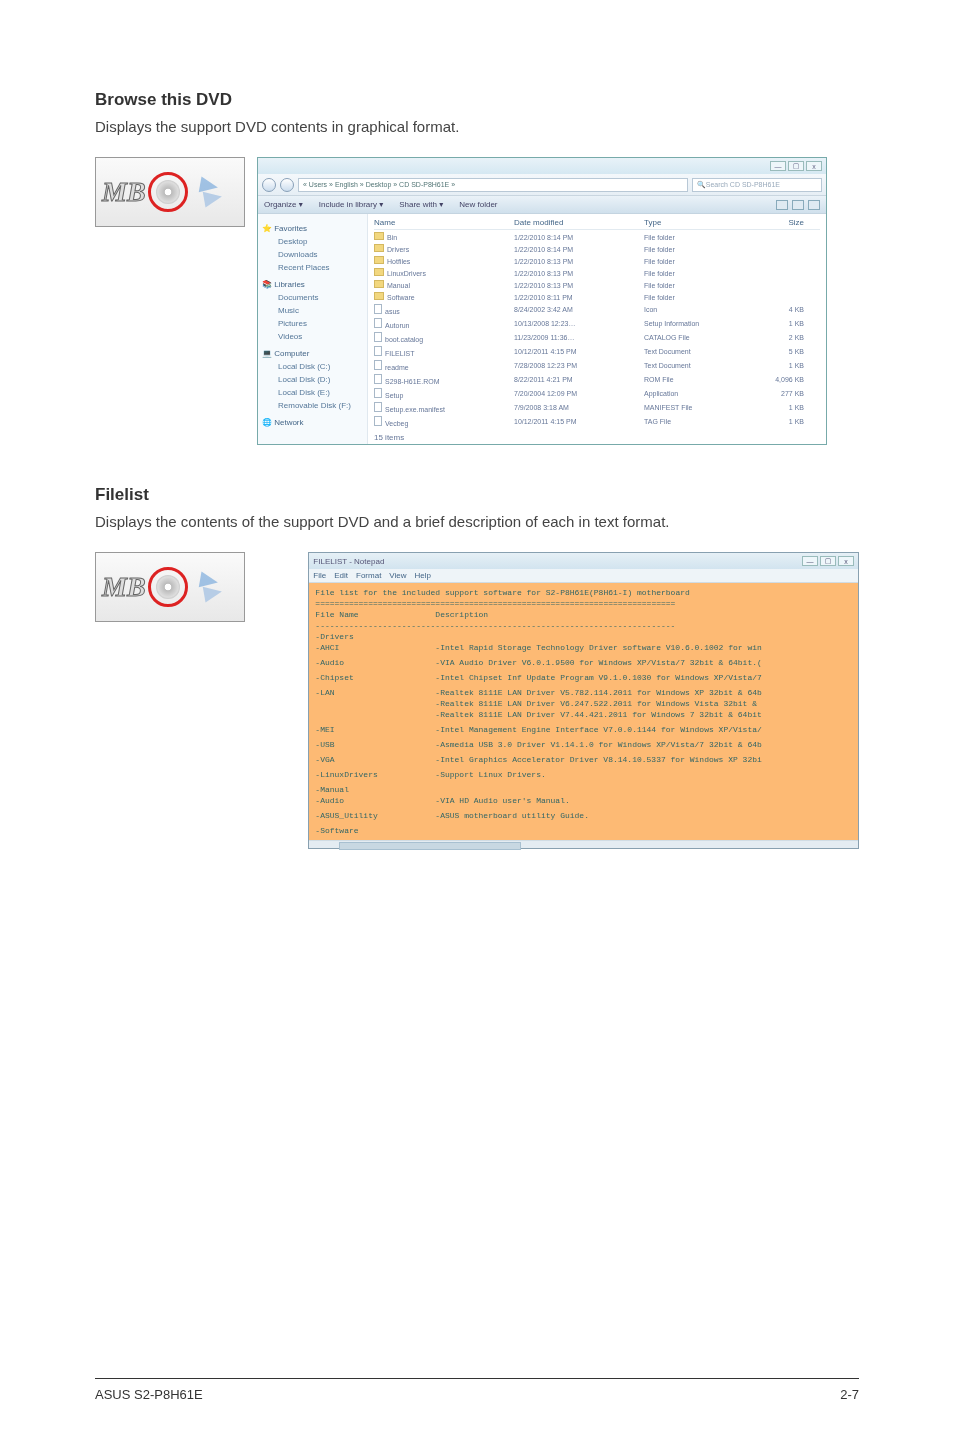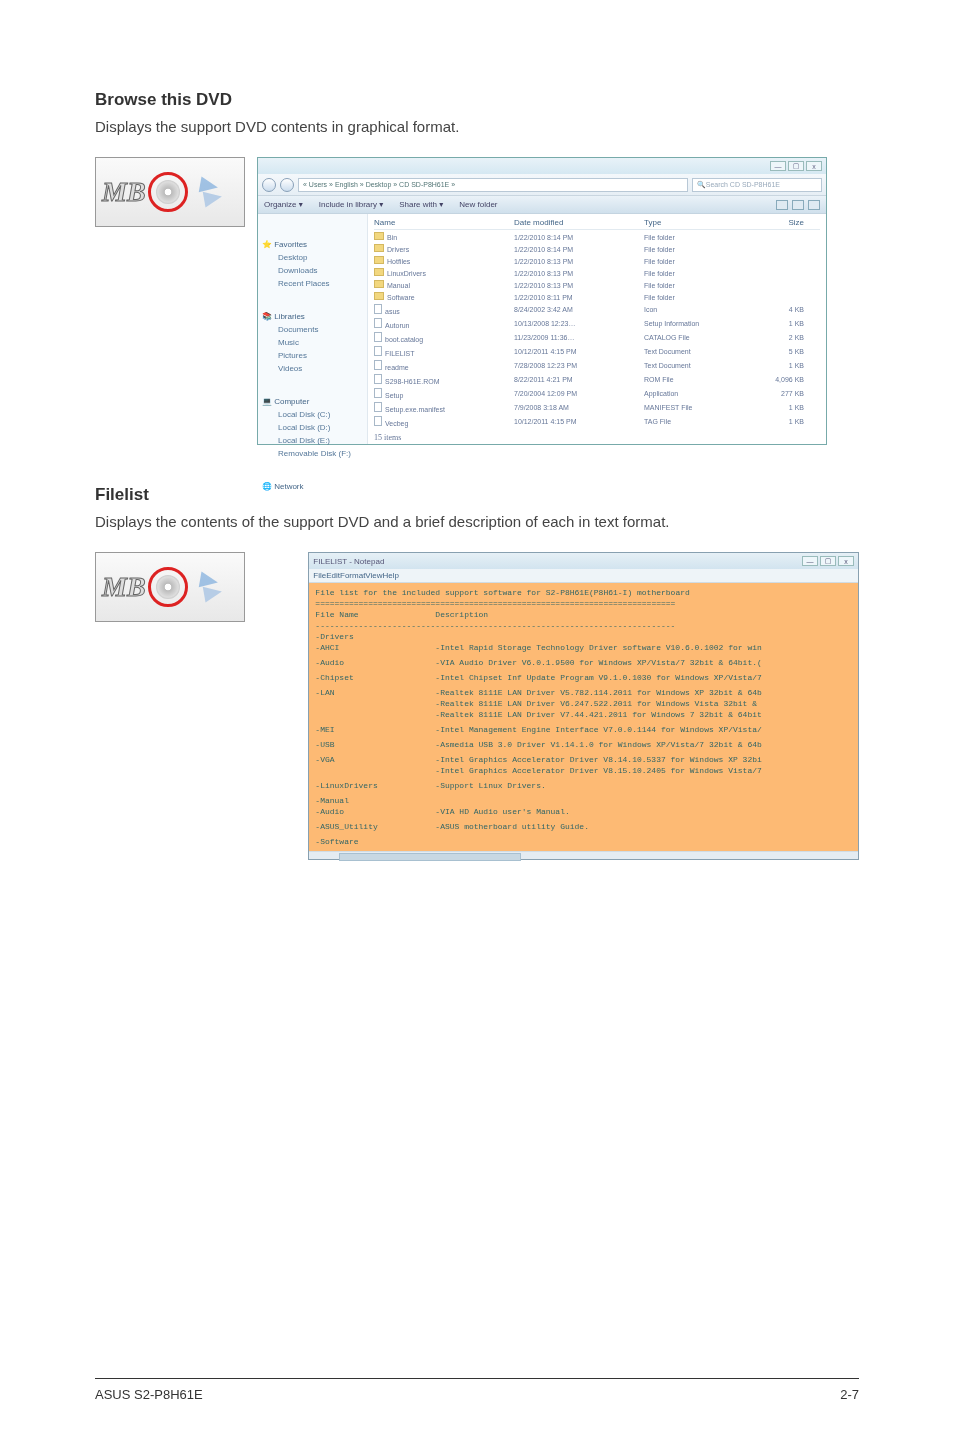--- a/index.html
+++ b/index.html
@@ -169,21 +169,21 @@
     height: 230px;
   }
   .ex-side {
     width: 110px;
     background: #f6fafd;
     border-right: 1px solid #e0e8ef;
     padding: 4px 4px;
     font-size: 8px;
     line-height: 13px;
   }
-  .ex-side .grp { color: #468; margin-top: 20px; }
+  .ex-side .grp { color: #468; margin-top: 4px; }
   .ex-side .itm { margin-left: 16px; color: #579; }
   .ex-list {
     flex: 1;
     padding: 4px 6px;
     position: relative;
   }
   .ex-list-header {
     display: flex;
     font-size: 8px;
     color: #468;
@@ -237,21 +237,21 @@
   }
   .np-menu {
     height: 14px;
     background: #eef4f8;
     border-bottom: 1px solid #d0dce4;
     font-family: Arial, sans-serif;
     font-size: 8px;
     color: #468;
     padding: 0 4px;
     display: flex;
-    gap: 0;
+    gap: 8px;
     align-items: center;
   }
   .np-body {
     padding: 4px 6px;
     font-size: 8px;
     line-height: 11px;
     color: #366;
     min-height: 220px;
   }
   .np-row { display: flex; }
@@ -439,21 +439,21 @@
                 <span class="col-type">MANIFEST File</span>
                 <span class="col-size">1 KB</span>
               </div>
               <div class="ex-row">
                 <span class="col-name"><span class="icon-file"></span>Vecbeg</span>
                 <span class="col-date">10/12/2011 4:15 PM</span>
                 <span class="col-type">TAG File</span>
                 <span class="col-size">1 KB</span>
               </div>
             </div>
-          <div style="position:absolute;bottom:2px;left:6px;font-size:8px;color:#679;font-family:Liberation Serif, serif;">15 items</div>
+          <div style="position:absolute;bottom:2px;left:6px;font-size:8px;color:#679;">15 items</div>
         </div>
       </div>
     </div>
   </div>
 
   <div class="section-heading">Filelist</div>
   <div class="section-desc">Displays the contents of the support DVD and a brief description of each in text format.</div>
 
   <div class="screenshot-row">
 
@@ -533,24 +533,20 @@
             <div style="height: 4px;"></div>
             <div class="np-row">
               <span class="np-col1">  -USB</span>
               <span class="np-col2">-Asmedia USB 3.0 Driver V1.14.1.0 for Windows XP/Vista/7 32bit &amp; 64b</span>
             </div>
             <div style="height: 4px;"></div>
             <div class="np-row">
               <span class="np-col1">  -VGA</span>
               <span class="np-col2">-Intel Graphics Accelerator Driver V8.14.10.5337 for Windows XP 32bi</span>
             </div>
-            <div class="np-row">
-              <span class="np-col1"></span>
-              <span class="np-col2">-Intel Graphics Accelerator Driver V8.15.10.2405 for Windows Vista/7</span>
-            </div>
             <div style="height: 4px;"></div>
             <div class="np-row">
               <span class="np-col1">-LinuxDrivers</span>
               <span class="np-col2">-Support Linux Drivers.</span>
             </div>
             <div style="height: 4px;"></div>
             <div class="np-row">
               <span class="np-col1">-Manual</span>
               <span class="np-col2"></span>
             </div>

